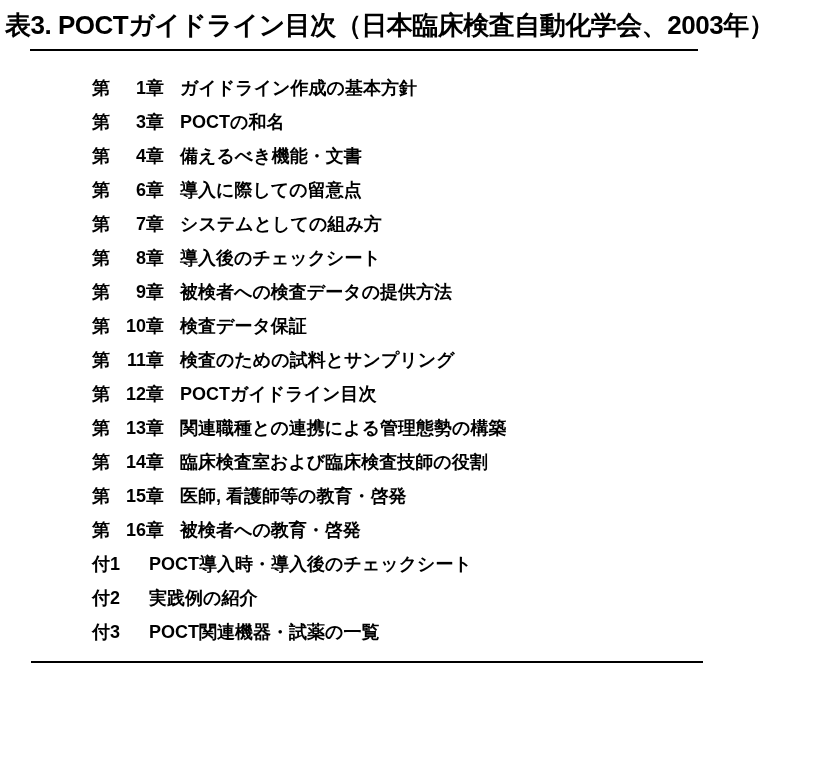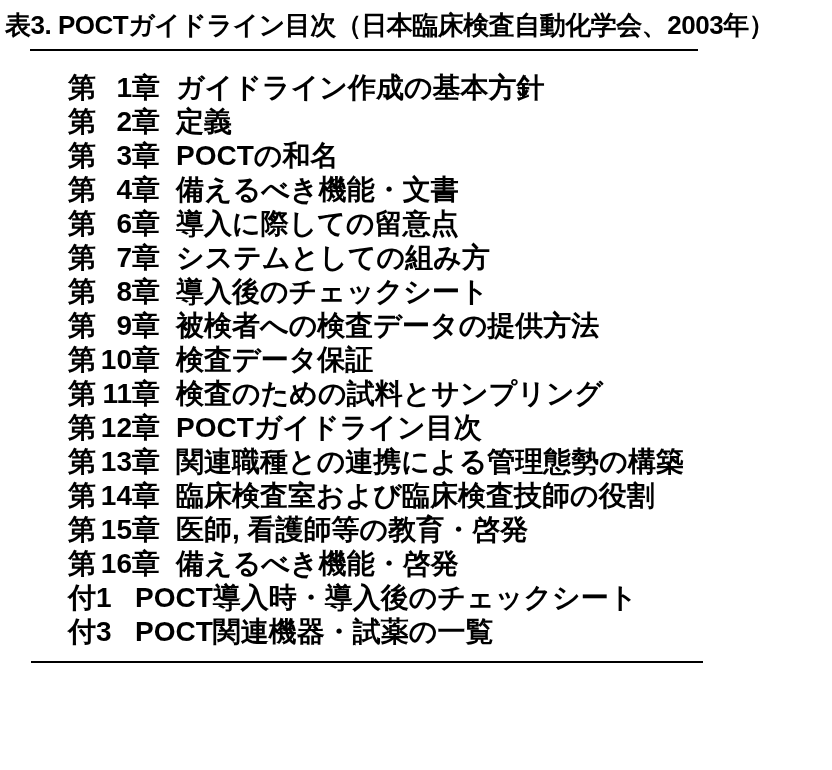--- a/index.html
+++ b/index.html
@@ -42,22 +42,23 @@
   .rule-bottom {
     width: 672px;
     margin: 12px 0 0 31px;
   }
   .toc {
     padding: 20px 0 0 68px;
   }
   .toc-row {
     height: 34px;
     line-height: 34px;
-    font-size: 28px;
+    font-size: 18px;
     white-space: nowrap;
+    margin-left: 24px;
   }
   .row-label {
     display: inline-block;
   }
   .num {
     display: inline-block;
   }
   .type-chapter .num {
     width: 36px;
     text-align: right;
@@ -78,21 +79,20 @@
 <body>
 
 <div class="page">
   <h1 class="doc-title">表3. POCTガイドライン目次（日本臨床検査自動化学会、2003年）</h1>
 
   <hr class="rule rule-top">
 
   <div class="toc">
   <div class="toc-row type-chapter"><span class="row-label"><span class="pfx">第</span><span class="num">1</span><span class="sfx">章</span></span><span class="row-title">ガイドライン作成の基本方針</span></div>
 
-  <div class="toc-row type-chapter"><span class="row-label"><span class="pfx">第</span><span class="num">2</span><span class="sfx">章</span></span><span class="row-title">定義</span></div>
 
   <div class="toc-row type-chapter"><span class="row-label"><span class="pfx">第</span><span class="num">3</span><span class="sfx">章</span></span><span class="row-title">POCTの和名</span></div>
 
   <div class="toc-row type-chapter"><span class="row-label"><span class="pfx">第</span><span class="num">4</span><span class="sfx">章</span></span><span class="row-title">備えるべき機能・文書</span></div>
 
 
   <div class="toc-row type-chapter"><span class="row-label"><span class="pfx">第</span><span class="num">6</span><span class="sfx">章</span></span><span class="row-title">導入に際しての留意点</span></div>
 
   <div class="toc-row type-chapter"><span class="row-label"><span class="pfx">第</span><span class="num">7</span><span class="sfx">章</span></span><span class="row-title">システムとしての組み方</span></div>
 
@@ -105,22 +105,23 @@
   <div class="toc-row type-chapter"><span class="row-label"><span class="pfx">第</span><span class="num">11</span><span class="sfx">章</span></span><span class="row-title">検査のための試料とサンプリング</span></div>
 
   <div class="toc-row type-chapter"><span class="row-label"><span class="pfx">第</span><span class="num">12</span><span class="sfx">章</span></span><span class="row-title">POCTガイドライン目次</span></div>
 
   <div class="toc-row type-chapter"><span class="row-label"><span class="pfx">第</span><span class="num">13</span><span class="sfx">章</span></span><span class="row-title">関連職種との連携による管理態勢の構築</span></div>
 
   <div class="toc-row type-chapter"><span class="row-label"><span class="pfx">第</span><span class="num">14</span><span class="sfx">章</span></span><span class="row-title">臨床検査室および臨床検査技師の役割</span></div>
 
   <div class="toc-row type-chapter"><span class="row-label"><span class="pfx">第</span><span class="num">15</span><span class="sfx">章</span></span><span class="row-title">医師, 看護師等の教育・啓発</span></div>
 
-  <div class="toc-row type-chapter"><span class="row-label"><span class="pfx">第</span><span class="num">16</span><span class="sfx">章</span></span><span class="row-title">備えるべき機能・啓発</span></div>
+  <div class="toc-row type-chapter"><span class="row-label"><span class="pfx">第</span><span class="num">16</span><span class="sfx">章</span></span><span class="row-title">被検者への教育・啓発</span></div>
 
   <div class="toc-row type-appendix"><span class="row-label"><span class="pfx">付</span><span class="num">1</span><span class="sfx"></span></span><span class="row-title">POCT導入時・導入後のチェックシート</span></div>
 
+  <div class="toc-row type-appendix"><span class="row-label"><span class="pfx">付</span><span class="num">2</span><span class="sfx"></span></span><span class="row-title">実践例の紹介</span></div>
 
   <div class="toc-row type-appendix"><span class="row-label"><span class="pfx">付</span><span class="num">3</span><span class="sfx"></span></span><span class="row-title">POCT関連機器・試薬の一覧</span></div>
 </div>
 
   <hr class="rule rule-bottom">
 </div>
 
 </body></html>

